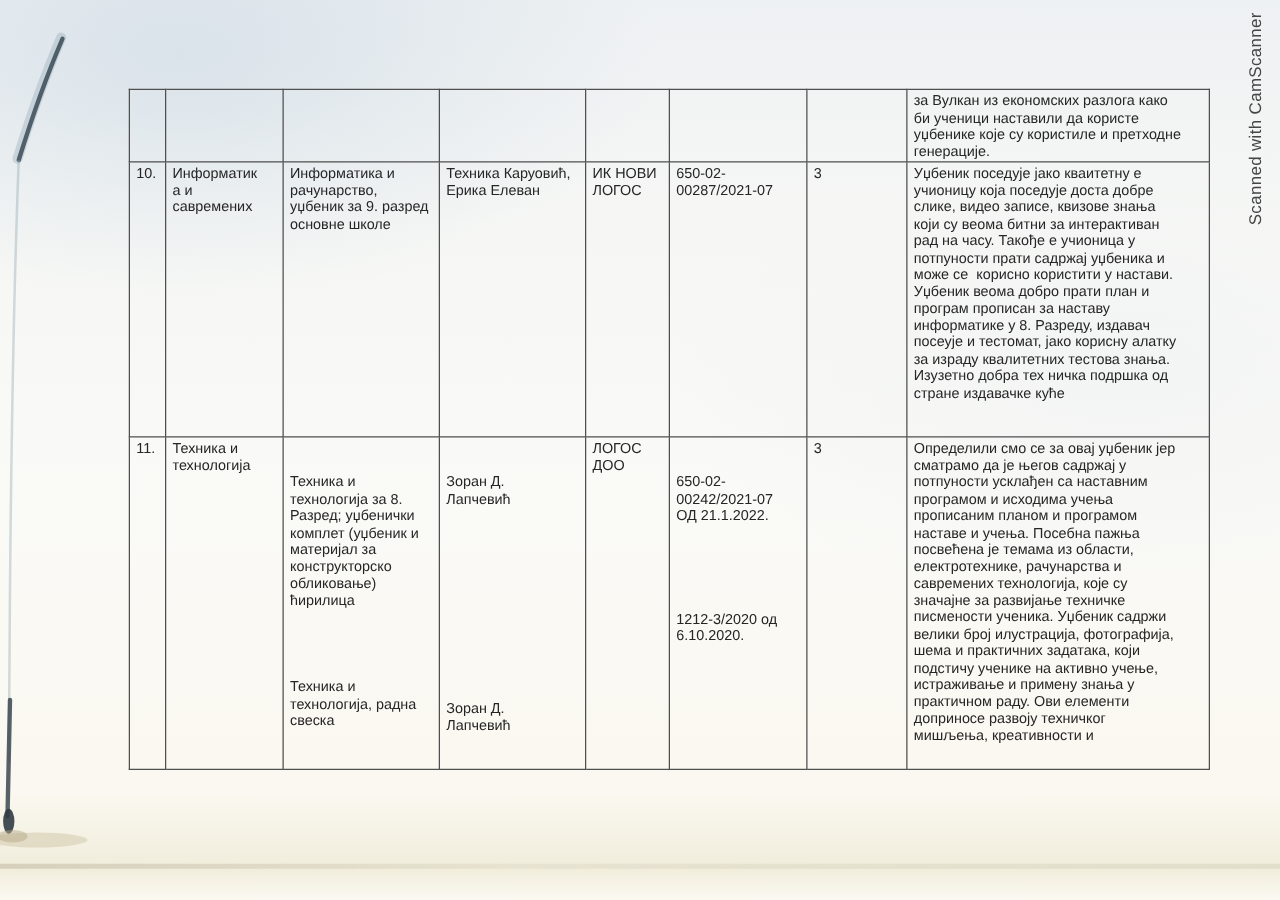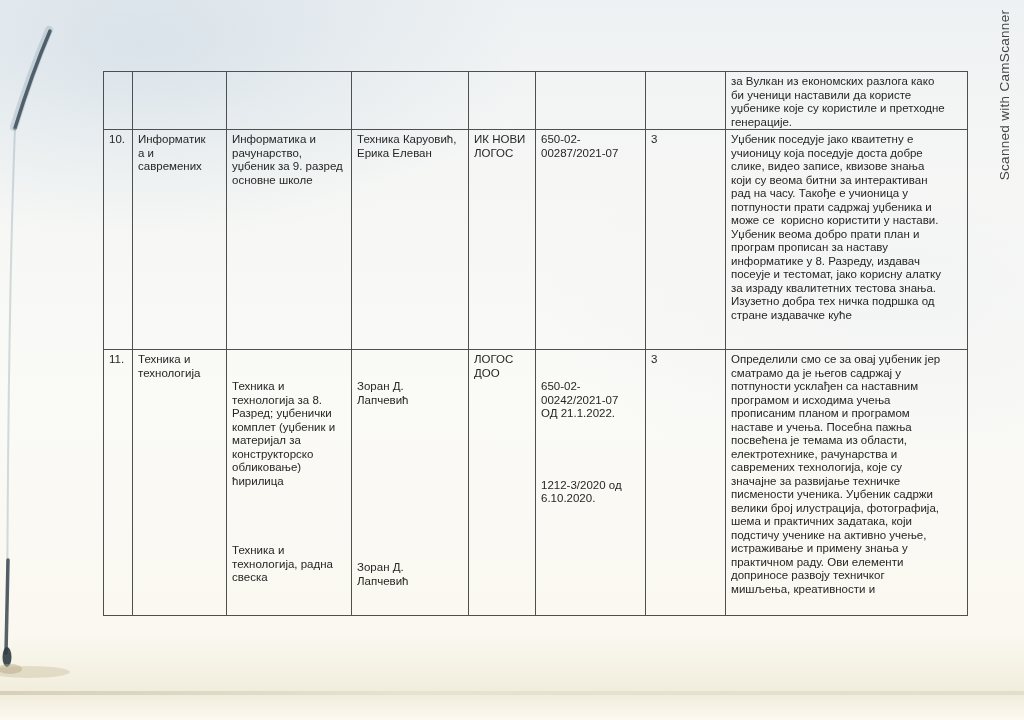--- a/index.html
+++ b/index.html
@@ -36,21 +36,21 @@
     color: #262626;
     white-space: pre-wrap;
     overflow: hidden;
   }
   tr.r-carry { height: 56px; }
   tr.r-10    { height: 220px; margin-top: 48px; }
   tr.r-11    { height: 251px; }
 
   .gap-title    { margin-top: 29px; }
   .gap-author   { margin-top: 127px; }
-  .gap-approval { margin-top: 31px; }
+  .gap-approval { margin-top: 42px; }
 
   .watermark {
     position: absolute;
     left: 919px;
     top: 87px;
     width: 172px;
     height: 16px;
     text-align: center;
     transform: rotate(-90deg);
     color: #454545;

